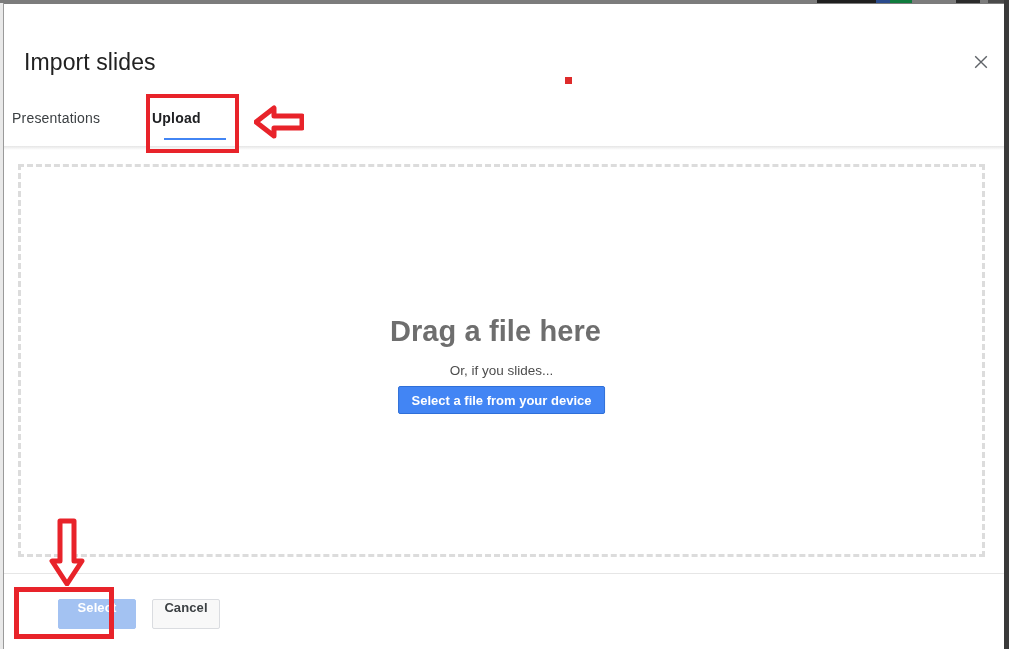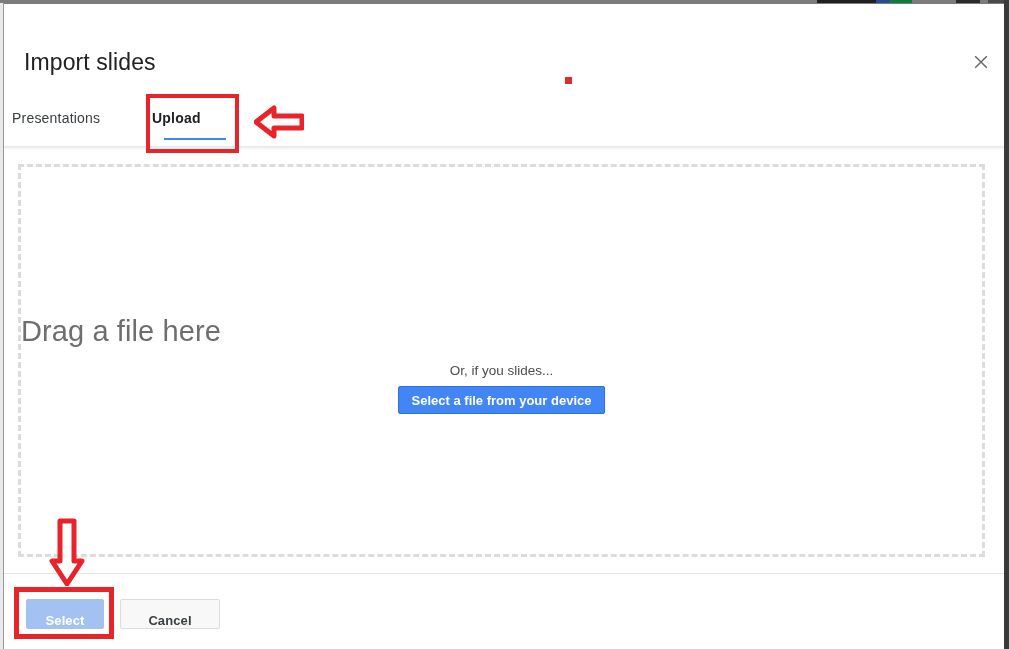--- a/index.html
+++ b/index.html
@@ -138,24 +138,24 @@
     width: 967px;
     height: 393px;
     border: 3px dashed #dcdcdc;
     box-sizing: border-box;
   }
   #drop-main-text {
     position: absolute;
     left: 0;
     right: 12px;
     top: 148px;
-    text-align: left;
+    text-align: center;
     font-size: 29px;
     color: #6e6e6e;
-    font-weight: 400;
+    font-weight: 700;
     letter-spacing: .1px;
   }
   #drop-sub-text {
     position: absolute;
     left: 0;
     right: 0;
     top: 196px;
     text-align: center;
     font-size: 13.5px;
     color: #4d4d4d;
@@ -196,39 +196,40 @@
     left: 0;
     top: 570px;
     width: 1000px;
     height: 75px;
   }
   .footer-btn {
     position: absolute;
     top: 25px;
     height: 30px;
     display: flex;
-    align-items: flex-end;
+    align-items: flex-start;
     justify-content: center;
     font-size: 13px;
     font-weight: 700;
     border-radius: 2px;
     cursor: pointer;
     box-sizing: border-box;
     letter-spacing: .1px;
+    margin-left: 32px;
   }
   #select-btn {
     left: 22px;
     width: 78px;
     background: #a3c2f2;
     border: 1px solid #a3c2f2;
     color: #ffffff;
   }
   #cancel-btn {
     left: 116px;
-    width: 100px;
+    width: 68px;
     background: #f8f8f8;
     border: 1px solid #dadce0;
     color: #3c4043;
   }
 
   
   .anno { position: absolute; pointer-events: none; }
 
   #anno-box-upload {
     left: 146px; top: 94px;

